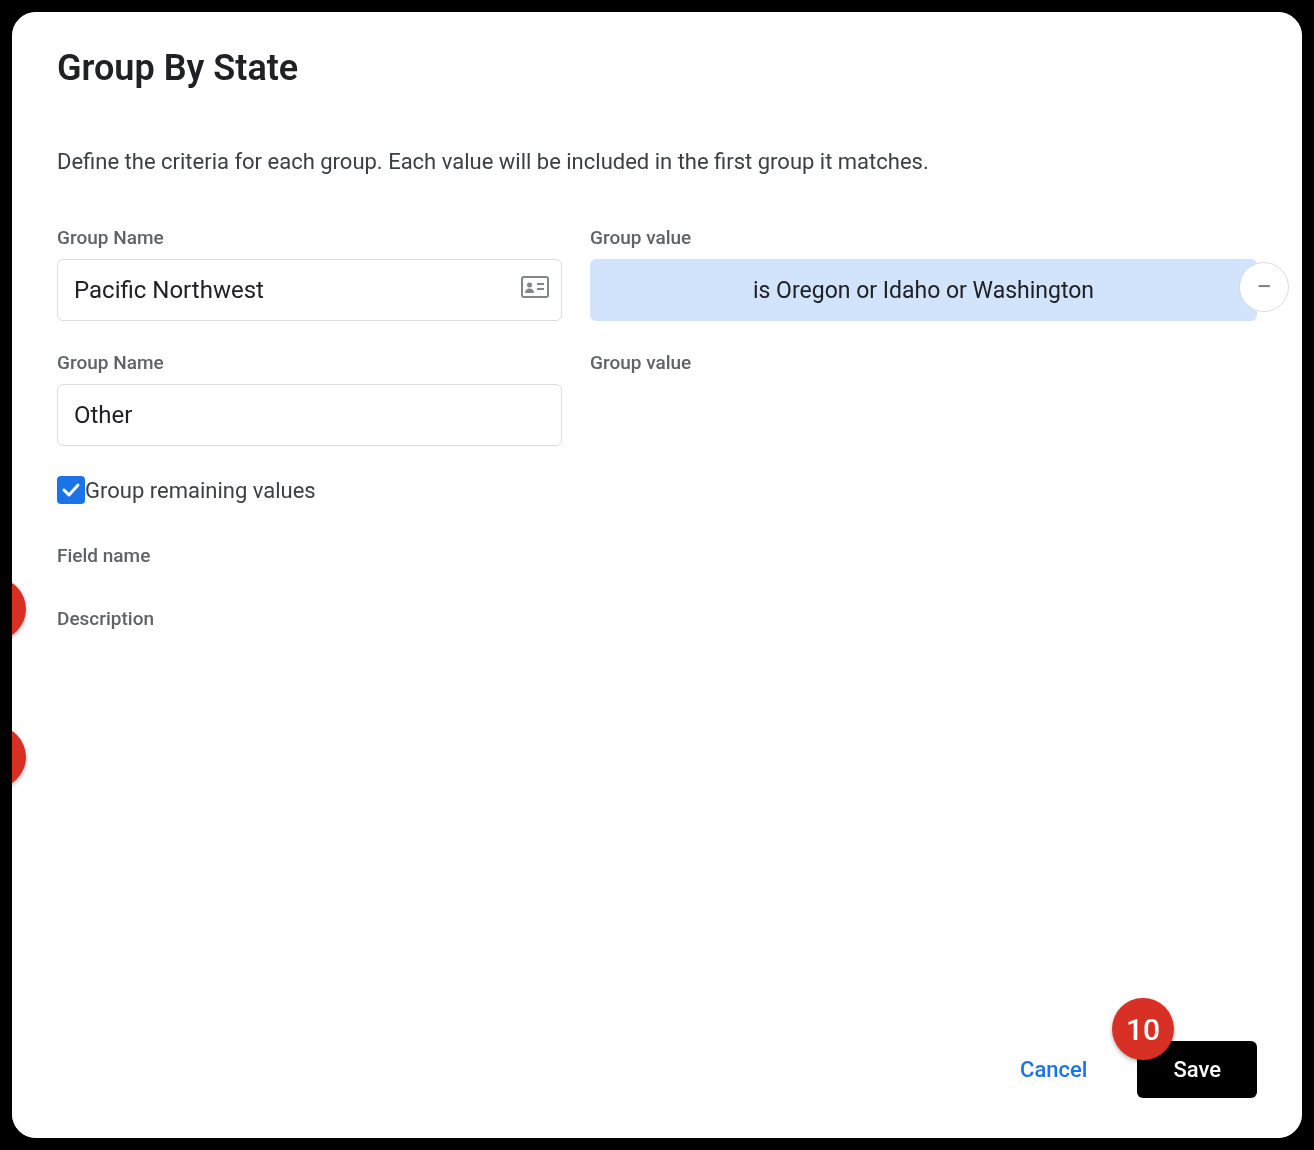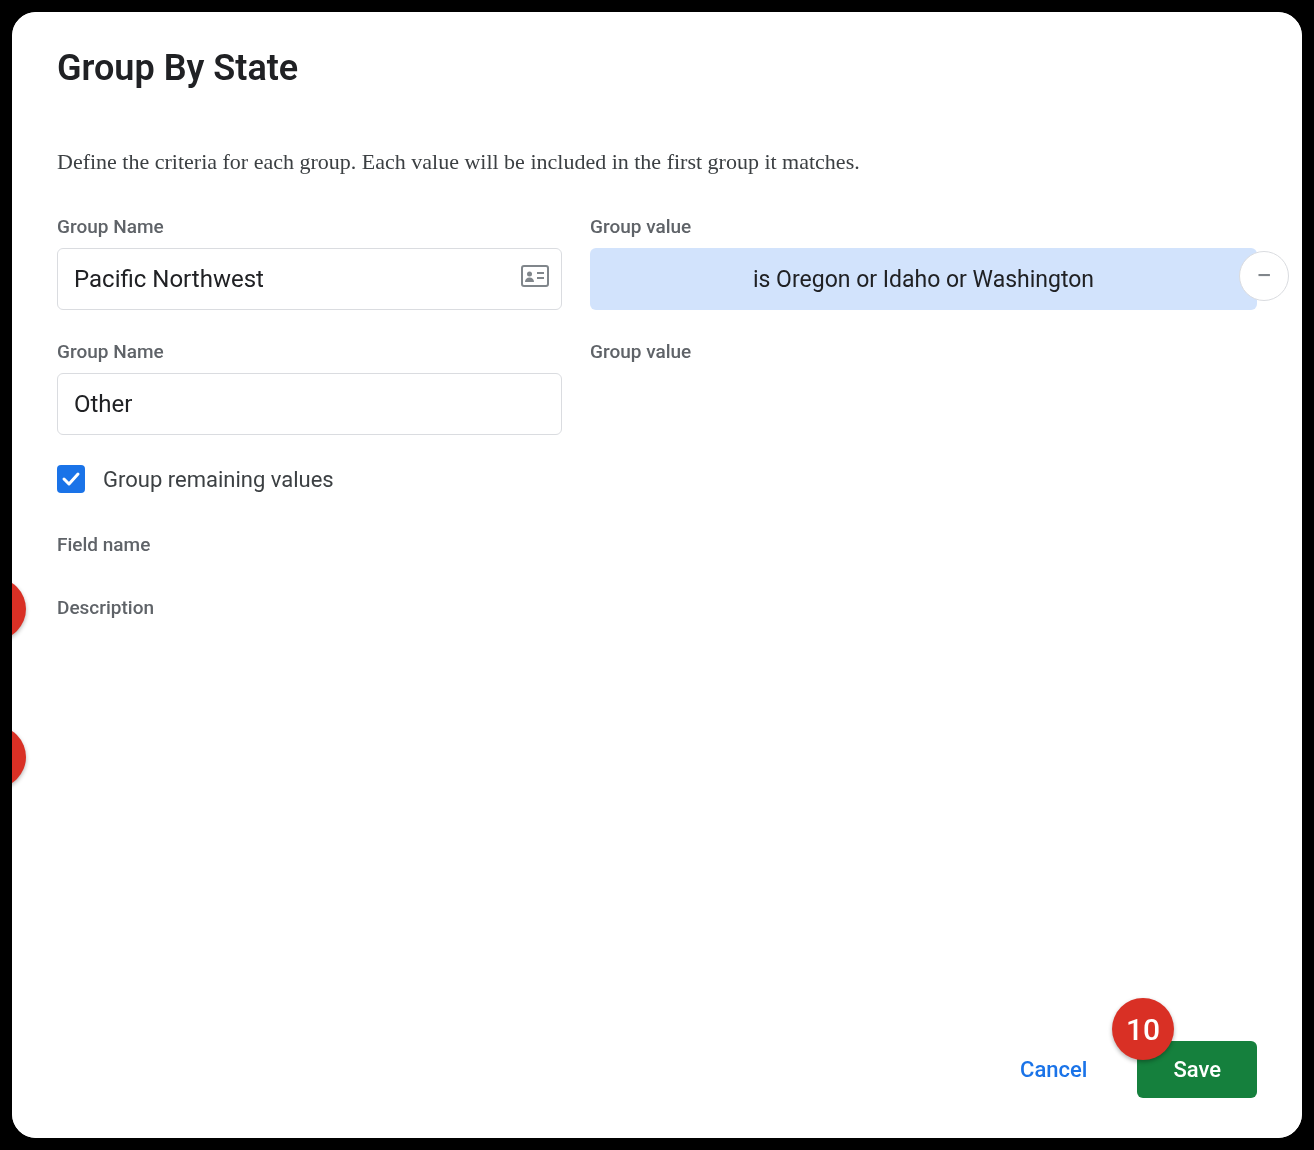--- a/index.html
+++ b/index.html
@@ -28,23 +28,22 @@
     }
     .dialog-title {
       font-size: 36px;
       font-weight: 600;
       color: #202124;
       margin-bottom: 60px;
     }
     .instructions {
       font-size: 22px;
       color: #3c4043;
-      margin-bottom: 40px;
+      margin-bottom: 52px;
       font-weight: 400;
-      font-family: Liberation Serif, serif;
     }
     .row {
       display: flex;
       align-items: flex-start;
       gap: 28px;
       margin-bottom: 30px;
       position: relative;
     }
     .col-left { flex: 0 0 505px; }
     .col-right { flex: 1 1 auto; min-width: 0; }
@@ -110,21 +109,20 @@
       justify-content: center;
       color: #80868b;
       font-size: 28px;
       background: #fff;
       font-weight: 400;
       line-height: 1;
     }
     .checkbox-row {
       display: flex;
       align-items: center;
-      gap: 18px;
       margin: 26px 0 40px 0;
     }
     .checkbox {
       width: 28px;
       height: 28px;
       background: #1a73e8;
       border-radius: 4px;
       display: flex;
       align-items: center;
       justify-content: center;
@@ -173,21 +171,21 @@
       align-items: center;
       gap: 50px;
     }
     .cancel-button {
       color: #1a73e8;
       font-size: 22px;
       font-weight: 500;
       cursor: pointer;
     }
     .save-button {
-      background: #15803d;
+      background: #000000;
       color: #fff;
       font-size: 22px;
       font-weight: 500;
       padding: 16px 36px;
       border-radius: 6px;
       cursor: pointer;
     }
     .step-badge {
       position: absolute;
       width: 62px;

